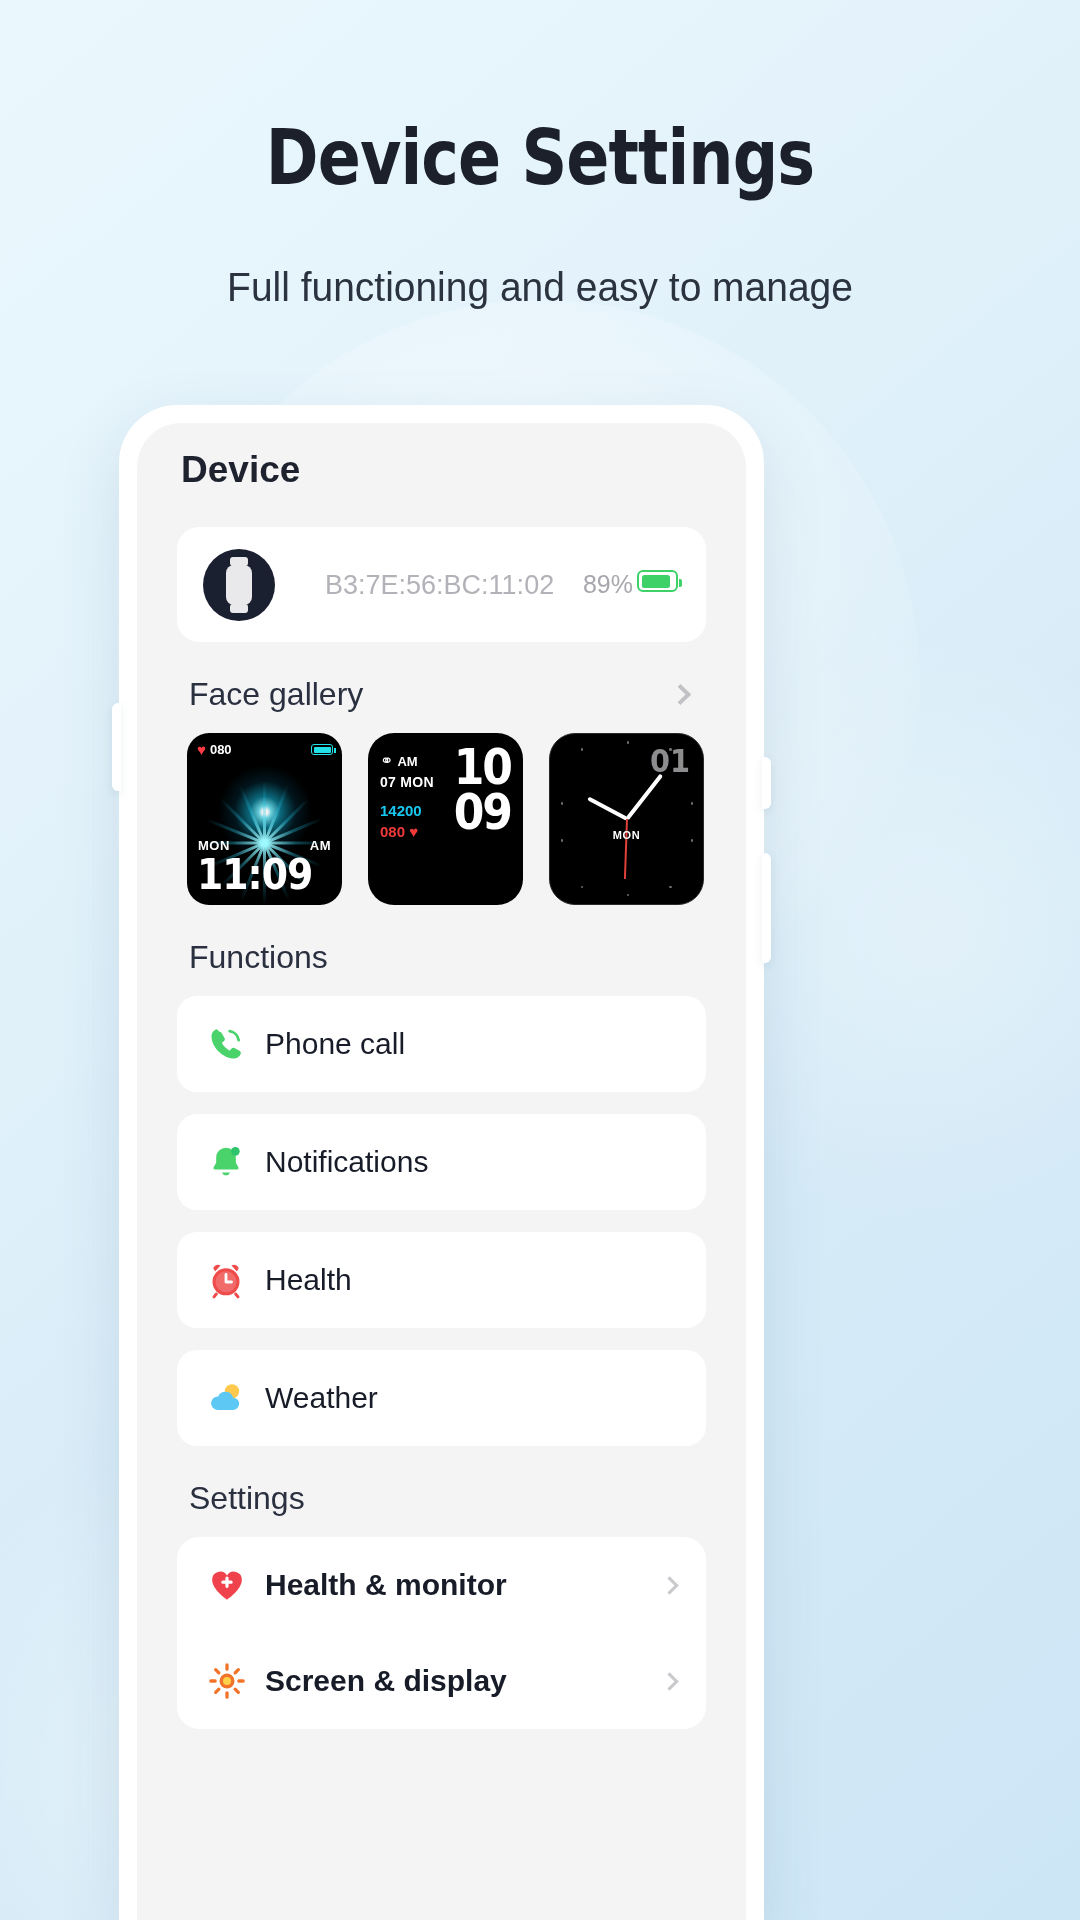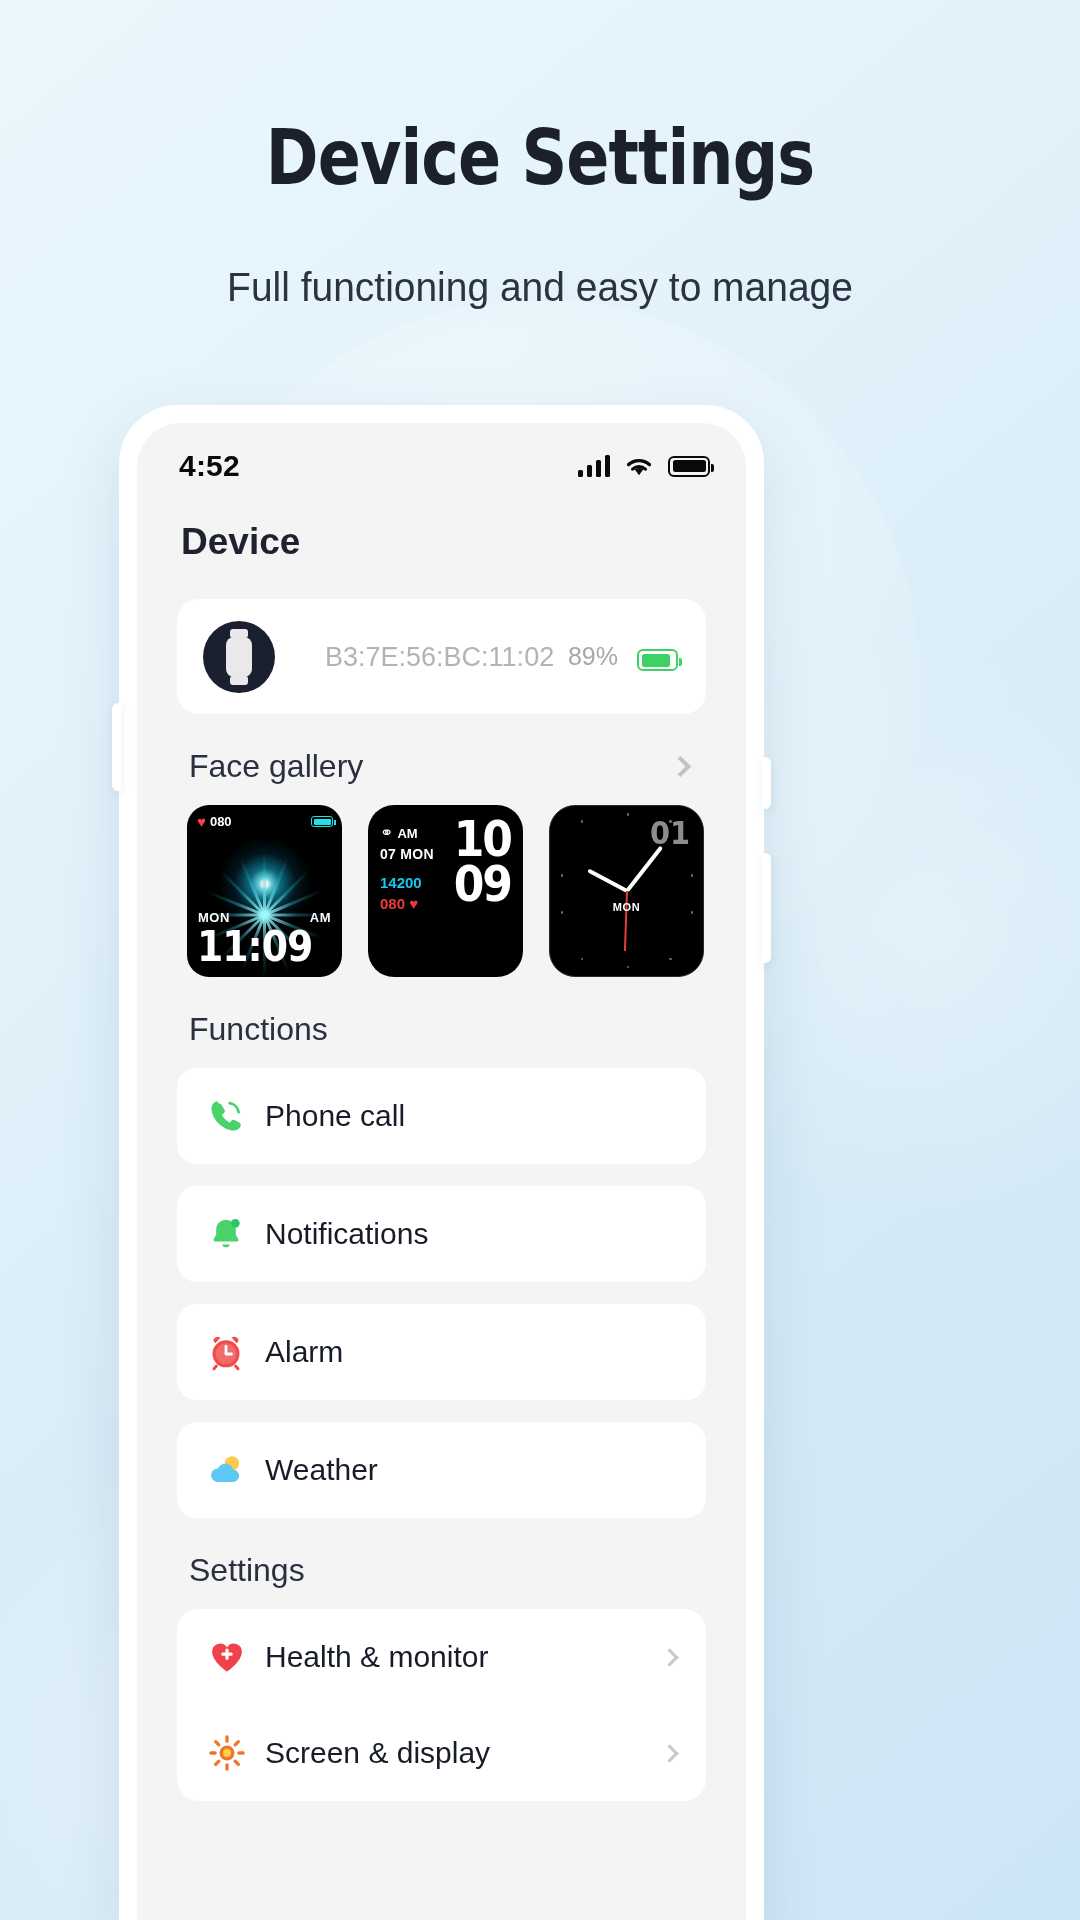--- a/index.html
+++ b/index.html
@@ -59,21 +59,21 @@
     display:flex; align-items:center; padding:0 28px 0 26px; gap:22px; }
   .watch-avatar{ width:72px; height:72px; border-radius:50%; background:#1b2030;
     display:flex; align-items:center; justify-content:center; flex:0 0 auto; }
   .watch-glyph{ width:26px; height:40px; background:#e9e9ec; border-radius:8px; position:relative; }
   .watch-glyph::before,.watch-glyph::after{ content:""; position:absolute; left:4px; width:18px; height:9px;
     background:#e9e9ec; border-radius:3px; }
   .watch-glyph::before{ top:-8px; } .watch-glyph::after{ bottom:-8px; }
   .dev-text{ flex:1; min-width:0; }
   .dev-name{ font-size:31px; font-weight:700; color:#151a26; line-height:1.25; }
   .dev-mac{ font-size:27px; color:#b2b2b8; line-height:1.3; margin-top:2px;margin-left:28px; }
-  .dev-batt{ display:flex; align-items:flex-end; gap:19px; flex:0 0 auto; }
+  .dev-batt{ display:flex; align-items:flex-start; gap:4px; flex:0 0 auto; }
   .dev-pct{ font-size:25px; color:#a7a7ae; }
   .gbatt{ width:41px; height:22px; border:2.5px solid #3dd167; border-radius:6px; padding:2.5px; position:relative; }
   .gbatt::after{ content:""; position:absolute; right:-6px; top:7px; width:3.5px; height:8px;
     background:#3dd167; border-radius:0 2px 2px 0; }
   .gbatt i{ display:block; height:100%; background:#3dd167; border-radius:2.5px; }
 
   
   .sec-head{ display:flex; align-items:center; justify-content:space-between; margin:34px 4px 20px 12px; }
   .sec-title{ font-size:32px; font-weight:500; color:#2a3040; }
   .chev{ width:15px; height:15px; border-right:4px solid #c1c1c6; border-bottom:4px solid #c1c1c6;
@@ -139,21 +139,21 @@
   
   .fn-grid{ display:grid; grid-template-columns:1fr; gap:22px 24px; }
   .fn-card{ background:#fff; border-radius:20px; height:96px; display:flex; align-items:center;
     gap:18px; padding-left:28px; }
   .fn-label{ font-size:30px; font-weight:500; color:#171c28; }
   .fn-ico{ width:42px; height:42px; flex:0 0 auto; display:flex; align-items:center; justify-content:center; }
 
   
   .set-card{ background:#fff; border-radius:22px; overflow:hidden; }
   .set-row{ height:96px; display:flex; align-items:center; gap:18px; padding:0 30px 0 30px; }
-  .set-label{ flex:1; font-size:30px; font-weight:400; color:#171c28; }
+  .set-label{ flex:1; font-size:30px; font-weight:700; color:#171c28; }
   .set-ico{ width:40px; height:40px; flex:0 0 auto; display:flex; align-items:center; justify-content:center; }
 </style>
 </head>
 <body>
 
 <div class="bg-blob-a"></div>
 <div class="bg-blob-b"></div>
 <div class="bg-blob-c"></div>
 
 <div class="hero">
@@ -161,39 +161,20 @@
   <div class="hero-sub">Full functioning and easy to manage</div>
 </div>
 
 <div class="phone">
   <div class="phone-btn btn-left"></div>
   <div class="phone-btn btn-right1"></div>
   <div class="phone-btn btn-right2"></div>
 
   <div class="screen">
 
-    <div class="statusbar">
-      <div class="st-time">4:52</div>
-      <div class="st-icons">
-        <div class="sig">
-            <i></i>
-            <i></i>
-            <i></i>
-            <i></i>
-          </div>
-        <svg width="30" height="22" viewBox="0 0 30 22">
-          <path d="M15 20.2 L10.8 14.6 a7 7 0 0 1 8.4 0 Z" fill="#0a0a0a"></path>
-          <path d="M4.6 9.6 a15.5 15.5 0 0 1 20.8 0" stroke="#0a0a0a" stroke-width="3.4" fill="none" stroke-linecap="round"></path>
-          <path d="M8.6 14.1 a9.8 9.8 0 0 1 12.8 0" stroke="#0a0a0a" stroke-width="3.2" fill="none" stroke-linecap="round"></path>
-        </svg>
-        <div class="batt">
-            <i style="width: 100%;"></i>
-          </div>
-      </div>
-    </div>
 
     <div class="page">
 
       <div class="page-title">Device</div>
 
       <div class="device-card">
         <div class="watch-avatar">
           <div class="watch-glyph"></div>
         </div>
         <div class="dev-text">
@@ -319,21 +300,21 @@
           <span class="fn-ico">
             <svg width="40" height="40" viewBox="0 0 24 24">
               <path d="M4.4 4.6 a3.4 3.4 0 0 1 4.3-1.3 l-3.1 3.4 a3.4 3.4 0 0 1-1.2-2.1z" fill="#f04b4b"></path>
               <path d="M19.6 4.6 a3.4 3.4 0 0 0-4.3-1.3 l3.1 3.4 a3.4 3.4 0 0 0 1.2-2.1z" fill="#f04b4b"></path>
               <circle cx="12" cy="13.1" r="8.1" fill="#f04b4b"></circle>
               <circle cx="12" cy="13.1" r="6.3" fill="#fff" opacity=".18"></circle>
               <path d="M12 8.6 v4.6 h3.3" stroke="#fff" stroke-width="1.7" fill="none" stroke-linecap="round" stroke-linejoin="round"></path>
               <path d="M6.2 20.4 l-1.4 1.7 M17.8 20.4 l1.4 1.7" stroke="#f04b4b" stroke-width="1.8" stroke-linecap="round"></path>
             </svg>
           </span>
-          <span class="fn-label">Alarm</span>
+          <span class="fn-label">Health</span>
         </div>
 
         <div class="fn-card">
           <span class="fn-ico">
             <svg width="42" height="42" viewBox="0 0 24 24">
               <circle cx="15.4" cy="8.2" r="4.1" fill="#ffc94d"></circle>
               <path d="M7.1 18.8 h8.8 a3.5 3.5 0 0 0 .2-7 a4.6 4.6 0 0 0-8.6-.7 a3.8 3.8 0 0 0-.4 7.7z" fill="#5ec8f5"></path>
             </svg>
           </span>
           <span class="fn-label">Weather</span>

